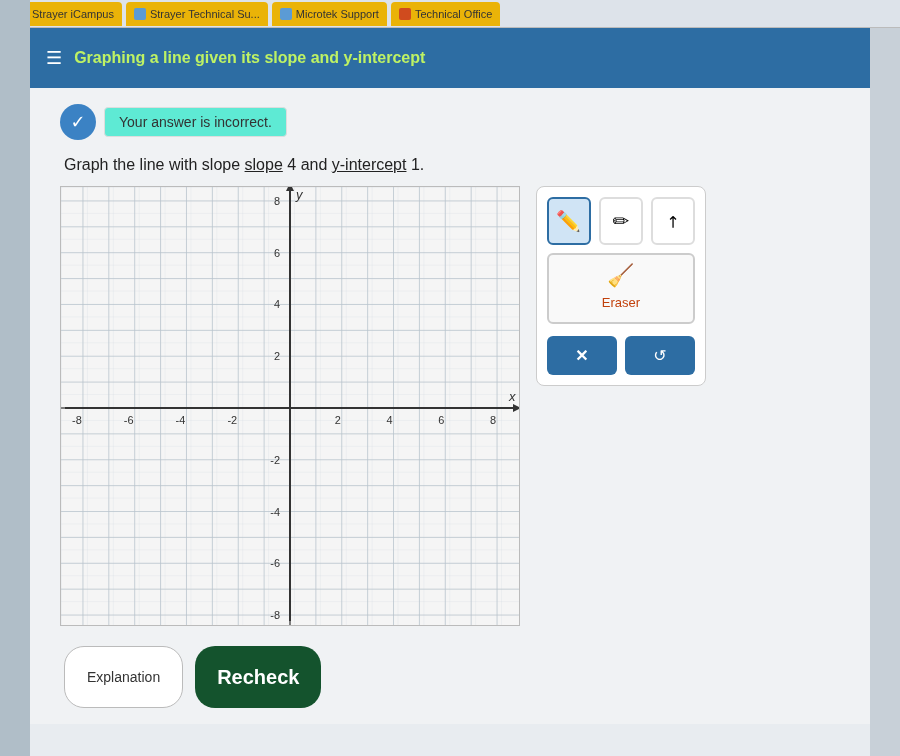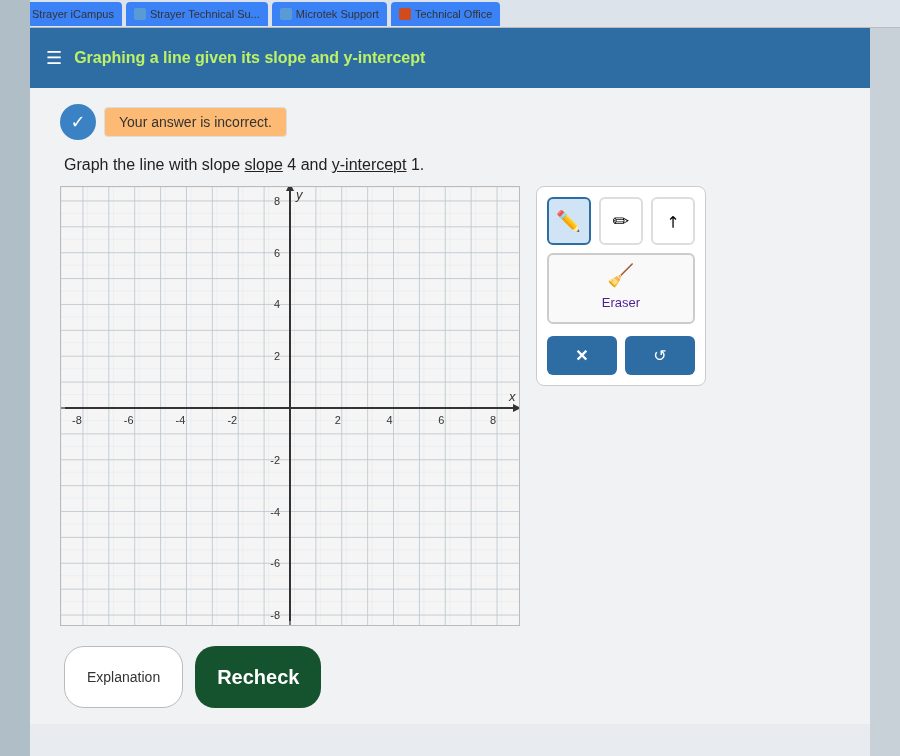--- a/index.html
+++ b/index.html
@@ -22,21 +22,21 @@
       gap: 4px;
       border-bottom: 1px solid #bbb;
     }
     .tab-item {
       display: flex;
       align-items: center;
       gap: 4px;
       font-size: 11px;
       color: #333;
       padding: 2px 8px;
-      background: #3b82f6;
+      background: #eab308;
       border-radius: 4px 4px 0 0;
       height: 24px;
     }
     .tab-icon {
       width: 12px;
       height: 12px;
       border-radius: 50%;
     }
     .tab-icon.orange { background: #e87d2a; }
     .tab-icon.doc { background: #5b9bd5; border-radius: 2px; }
@@ -98,21 +98,21 @@
       border-radius: 50%;
       background: #3b82c4;
       display: flex;
       align-items: center;
       justify-content: center;
       color: white;
       font-size: 18px;
       flex-shrink: 0;
     }
     .incorrect-box {
-      background: #fdba74;
+      background: #5eead4;
       border: 1px solid #ddd;
       border-radius: 4px;
       padding: 6px 14px;
       font-size: 14px;
       color: #333;
     }
 
     
     .problem-text {
       font-size: 16px;
@@ -167,21 +167,21 @@
       justify-content: center;
       cursor: pointer;
       font-size: 20px;
     }
     .tool-btn.active {
       background: #d0e4f5;
       border-color: #2d6da3;
     }
     .eraser-label {
       font-size: 13px;
-      color: #4c1d95;
+      color: #c2410c;
       text-align: center;
       padding: 4px 0;
     }
     .eraser-box {
       border: 2px solid #ccc;
       border-radius: 6px;
       padding: 8px;
       text-align: center;
       background: #f9f9f9;
     }

